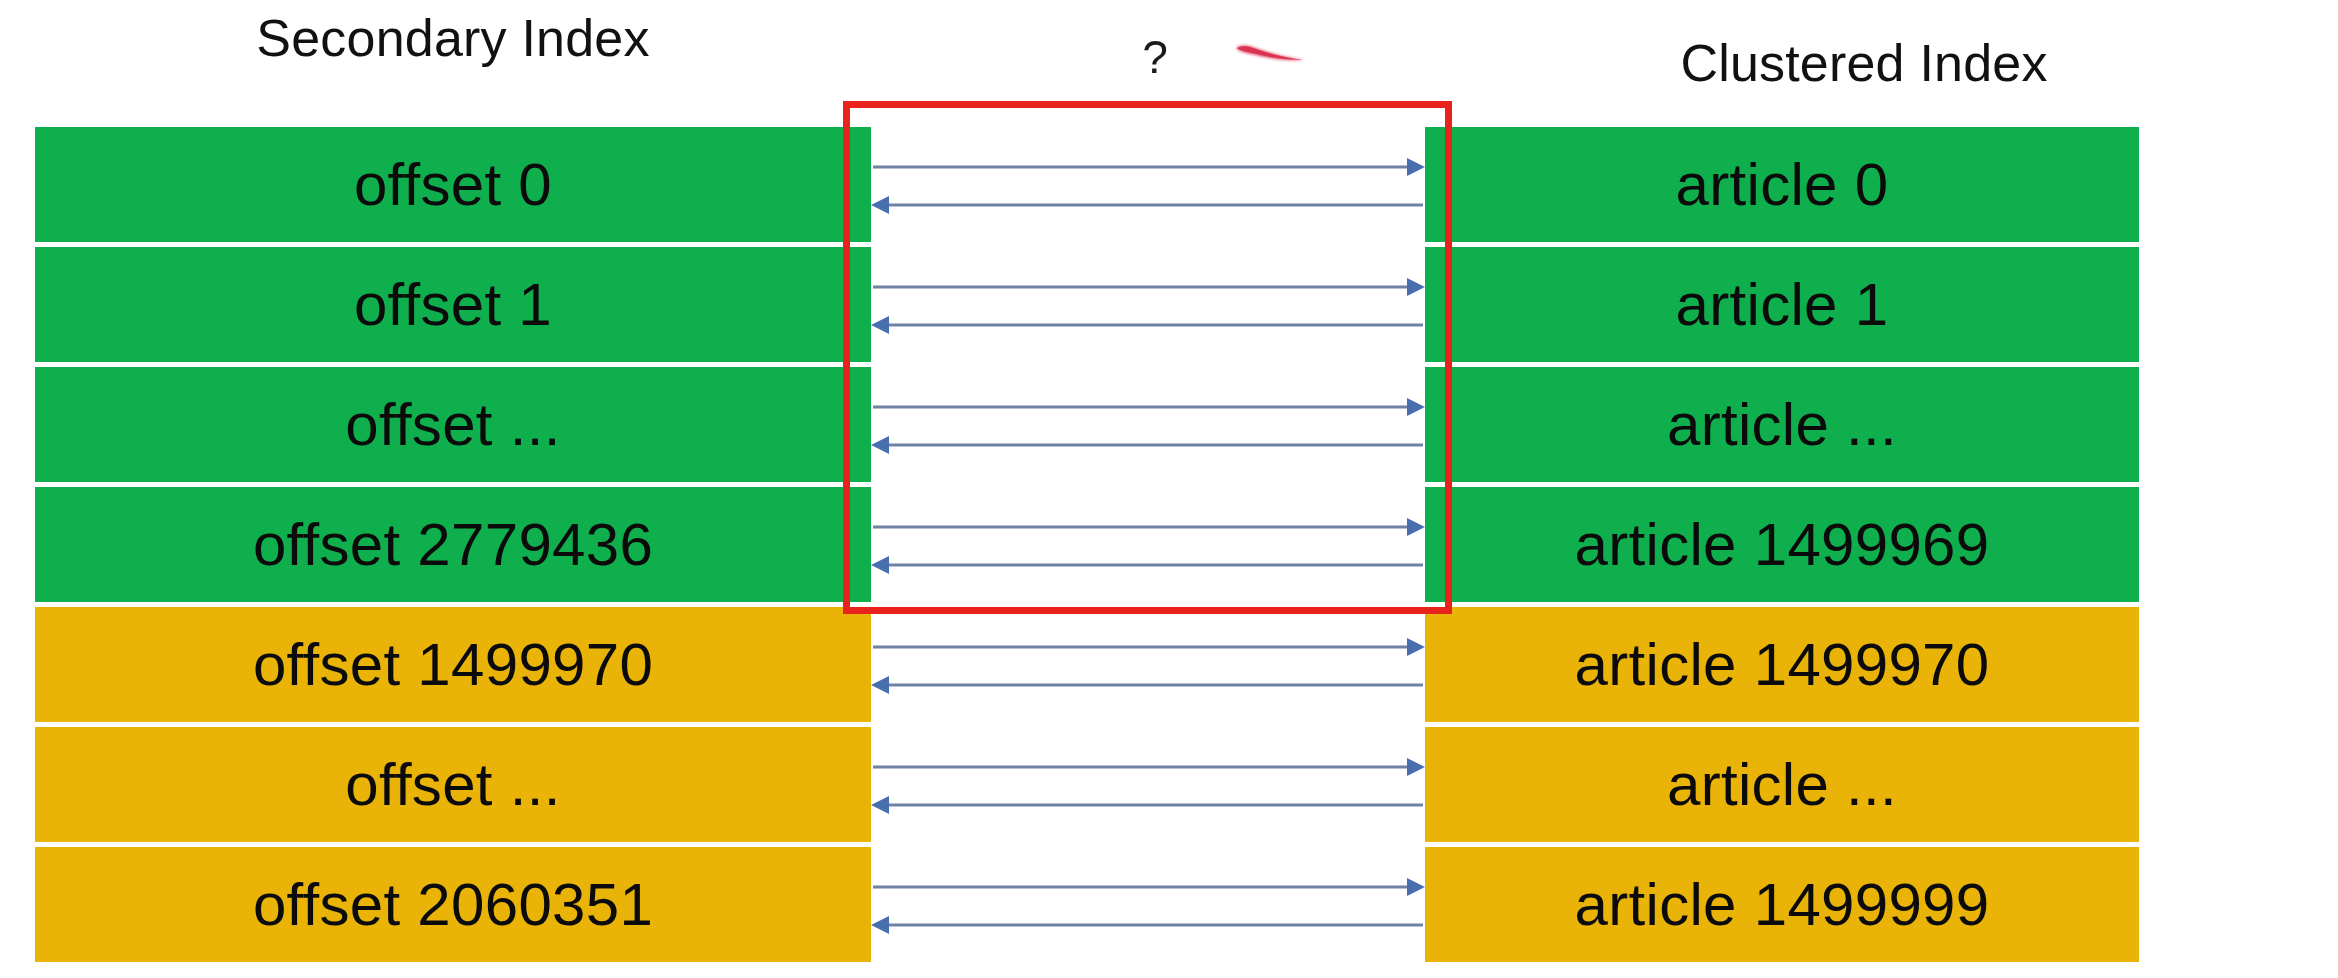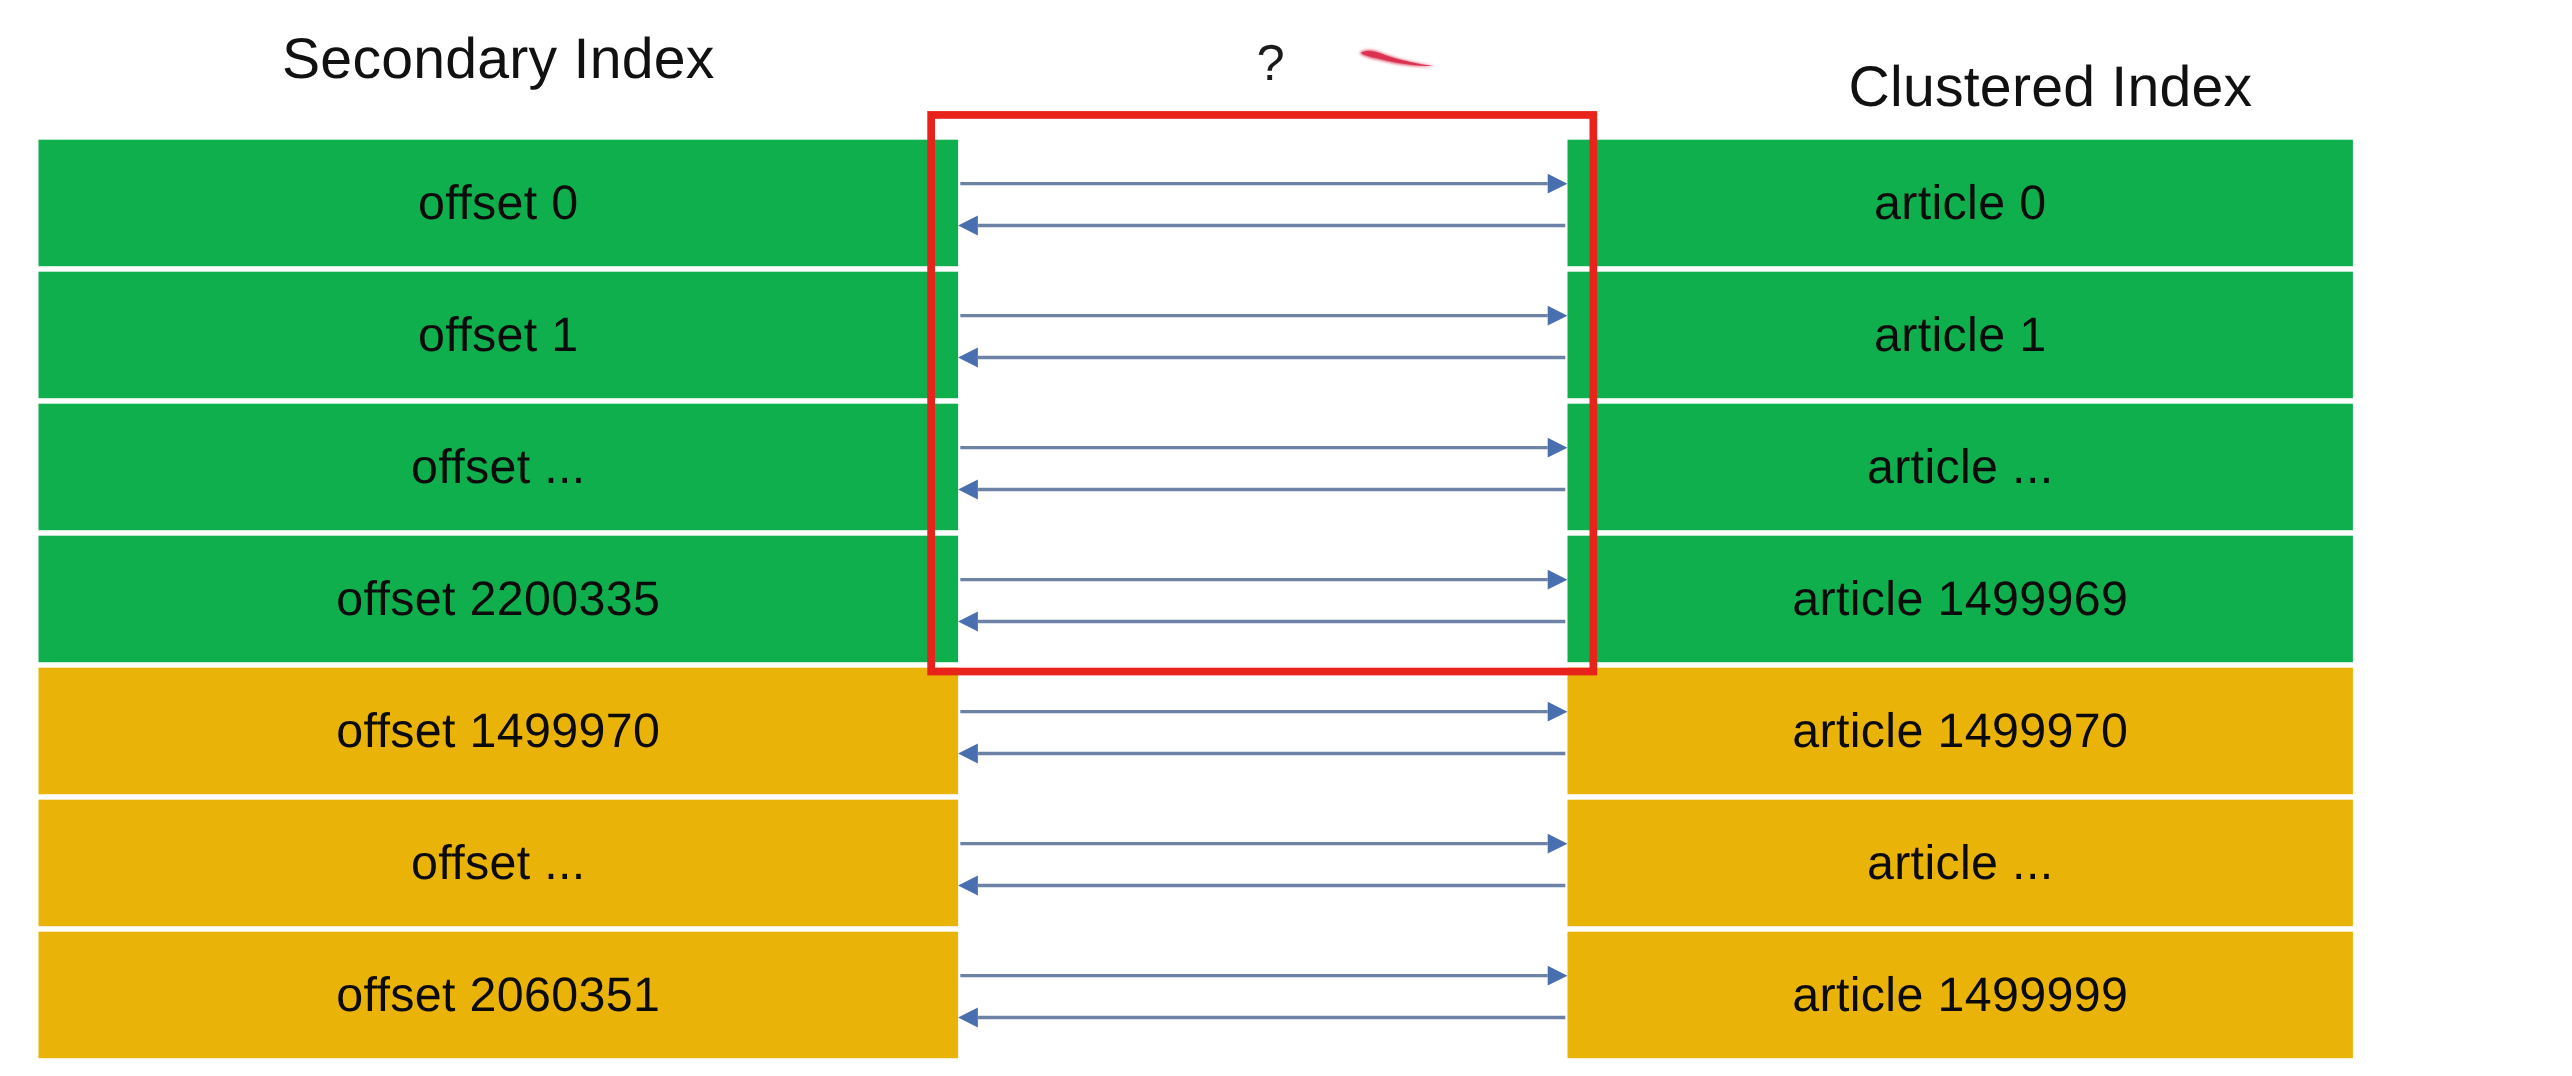--- a/index.html
+++ b/index.html
@@ -17,21 +17,21 @@
     position: relative;
     width: 2338px;
     height: 978px;
     background: #ffffff;
     overflow: hidden;
   }
 
   
   .col-header {
     position: absolute;
-    top: 24px;
+    top: 8px;
     font-size: 52px;
     color: #111111;
     text-align: center;
     letter-spacing: 0.2px;
     white-space: nowrap;
   }
   #header-left  { left: 35px;   width: 836px; }
   #header-right { left: 1425px; width: 878px; margin-top: 25px; }
 
   
@@ -67,21 +67,21 @@
     height: 115px;
     margin-bottom: 5px;
     display: flex;
     align-items: center;
     justify-content: center;
     box-sizing: border-box;
   }
   .row.green { background: #10AF4E; }
   .row.blue  { background: #eab308; }
   .row-label {
-    font-size: 44px;
+    font-size: 60px;
     color: #0b0b0b;
     white-space: nowrap;
     letter-spacing: 0.3px;
   }
 
   
   #arrow-channel {
     position: absolute;
     left: 871px;
     top: 127px;
@@ -140,21 +140,21 @@
     <div class="row green">
       <span class="row-label">offset 0</span>
     </div>
     <div class="row green">
       <span class="row-label">offset 1</span>
     </div>
     <div class="row green">
       <span class="row-label">offset ...</span>
     </div>
     <div class="row green">
-      <span class="row-label">offset 2200335</span>
+      <span class="row-label">offset 2779436</span>
     </div>
     <div class="row blue">
       <span class="row-label">offset 1499970</span>
     </div>
     <div class="row blue">
       <span class="row-label">offset ...</span>
     </div>
     <div class="row blue">
       <span class="row-label">offset 2060351</span>
     </div>

